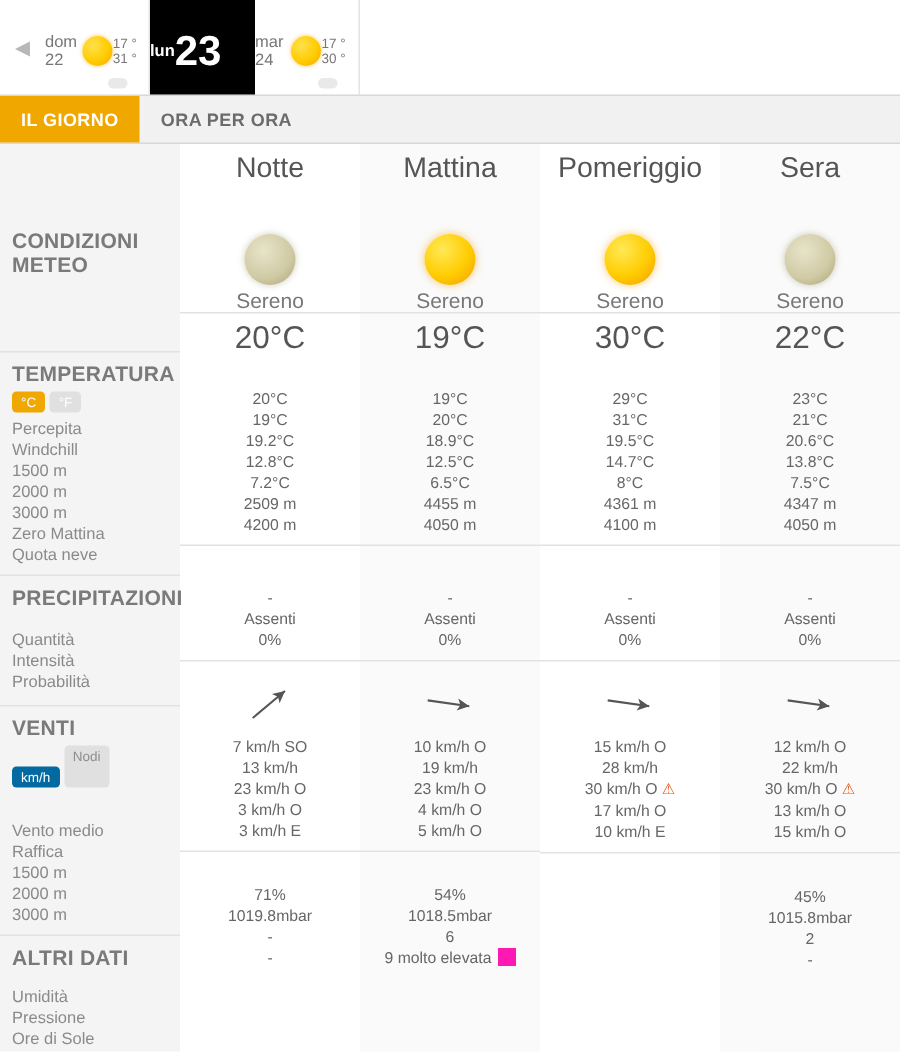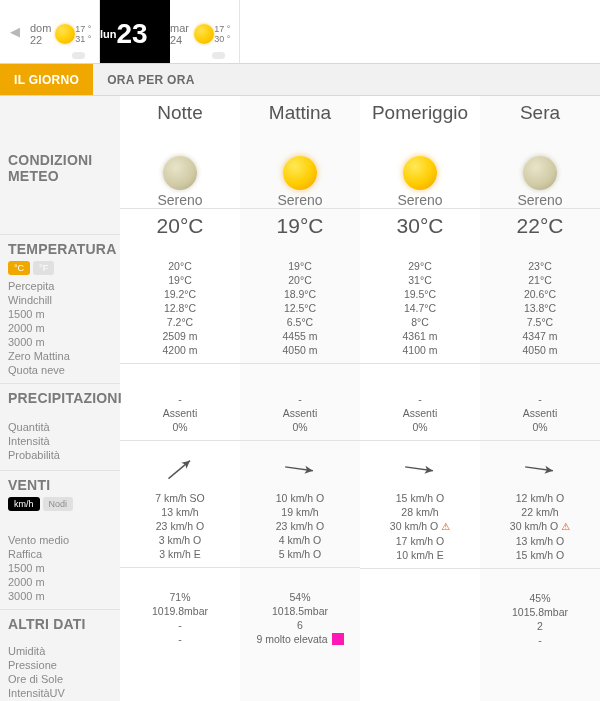--- a/index.html
+++ b/index.html
@@ -86,21 +86,21 @@
 
   .sep { border-top: 1px solid #e2e2e2; }
   .sep-l { border-top: 1px solid #e2e2e2; }
 
   .unit-pills { display:flex; gap: 3px; padding: 2px 8px 4px 8px; }
   .pill {
     font-size: 9px; padding: 2px 6px; border-radius: 3px;
     background: #ddd; color: #fff;
   }
   .pill.on { background: #f0a800; }
-  .pill.kmh { background: #000000; }
+  .pill.kmh { background: #0369a1; margin-top: 14px; }
   .pill.off { background: #e0e0e0; color: #fff; }
 
   .sun-big {
     width: 34px; height: 34px; border-radius: 50%;
     background: radial-gradient(circle at 35% 30%, #ffe957 0%, #ffcc00 55%, #f29d00 100%);
     box-shadow: 0 0 6px rgba(242,157,0,.55);
   }
   .moon-big {
     width: 34px; height: 34px; border-radius: 50%;
     background: radial-gradient(circle at 38% 33%, #e8e4c8 0%, #cfc9a4 60%, #a9a277 100%);

